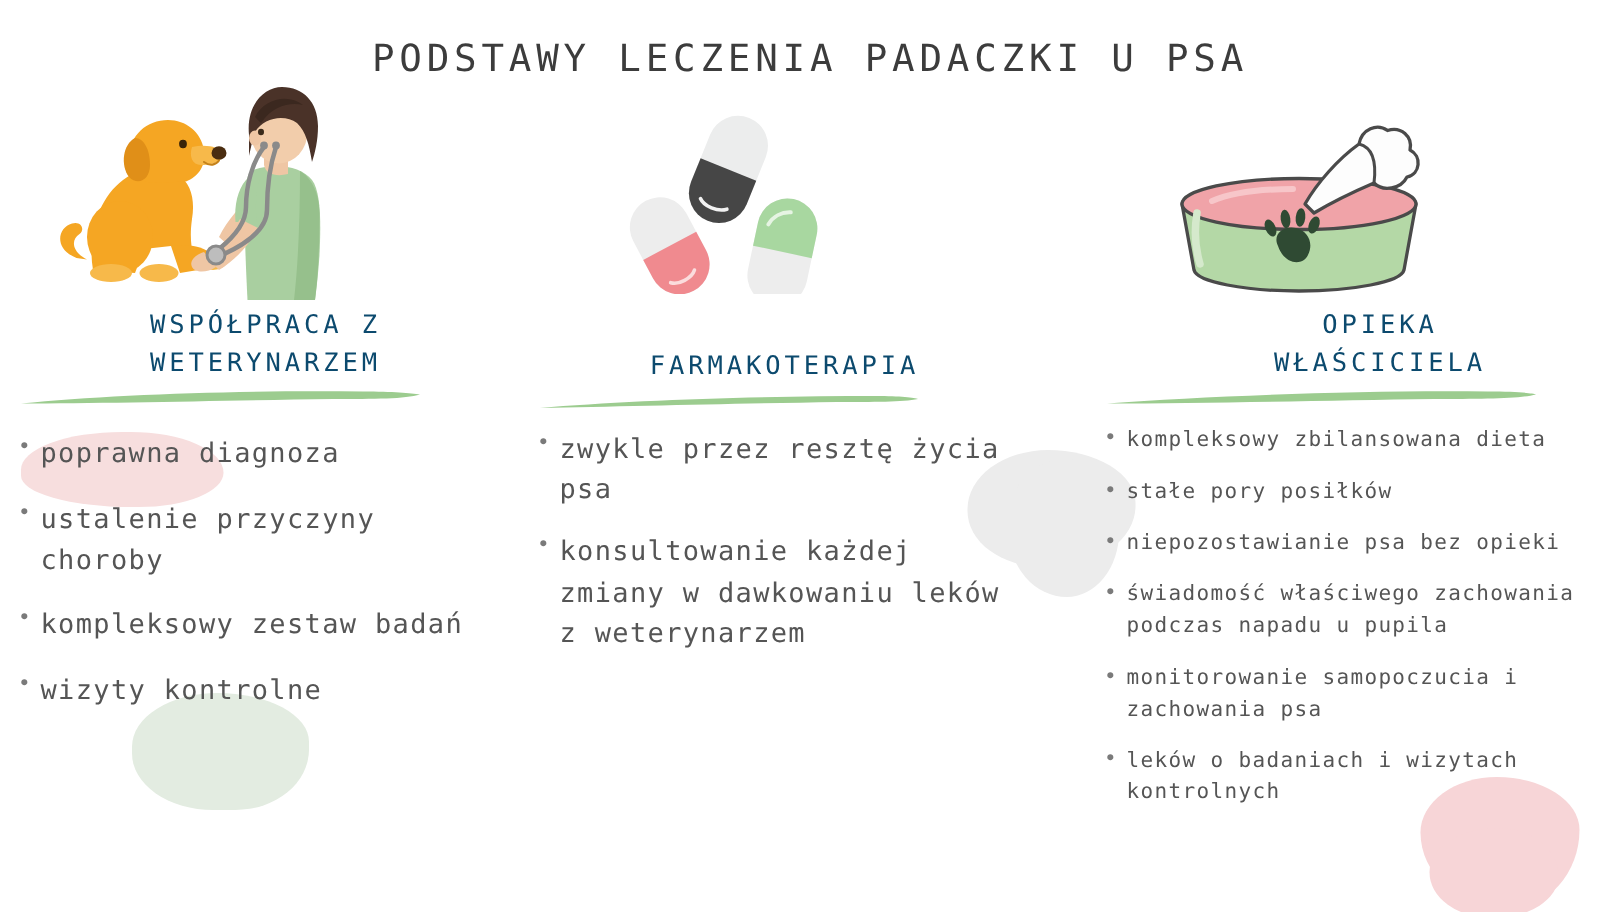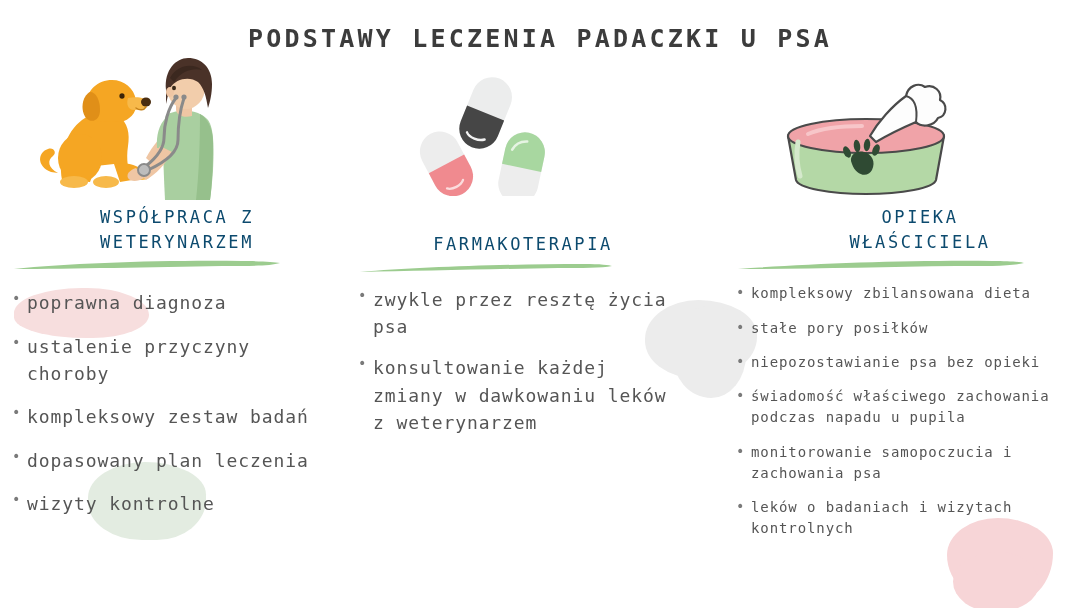--- a/index.html
+++ b/index.html
@@ -63,21 +63,21 @@
 
   
   .title {
     position: absolute;
     z-index: 3;
     left: 0; right: 0; top: 24px;
     text-align: center;
     font-size: 25px;
     letter-spacing: 3.2px;
     color: #3c3c3c;
-    font-weight: 700;
+    font-weight: 400;
   }
 
   
   .col {
     position: absolute;
     z-index: 2;
   }
   .col-1 { left: 12px;  top: 205px; width: 330px; }
   .col-2 { left: 358px; top: 232px; width: 330px; }
   .col-3 { left: 736px; top: 205px; width: 368px; }
@@ -265,21 +265,20 @@
 WETERYNARZEM</div>
   <div class="brush">
     <svg width="270" height="12" viewBox="0 0 270 12" xmlns="http://www.w3.org/2000/svg">
       <path d="M2 10 C60 4 150 1 230 2 C250 2 262 3 268 4 C258 7 238 7 210 7 C140 8 60 10 2 10 Z" fill="#9ccc8f"></path>
     </svg>
   </div>
   <ul class="items">
     <li>poprawna diagnoza</li>
     <li>ustalenie przyczyny choroby</li>
     <li>kompleksowy zestaw badań</li>
-    <li>dopasowany plan leczenia</li>
     <li>wizyty kontrolne</li>
   </ul>
 </div>
 
 <div class="col col-2">
   <div class="col-head">FARMAKOTERAPIA</div>
   <div class="brush">
     <svg width="256" height="12" viewBox="0 0 256 12" xmlns="http://www.w3.org/2000/svg">
       <path d="M2 10 C60 5 150 2 226 2 C242 2 252 3 254 4 C244 6 224 6 200 6 C136 7 60 9 2 10 Z" fill="#9ccc8f"></path>
     </svg>

